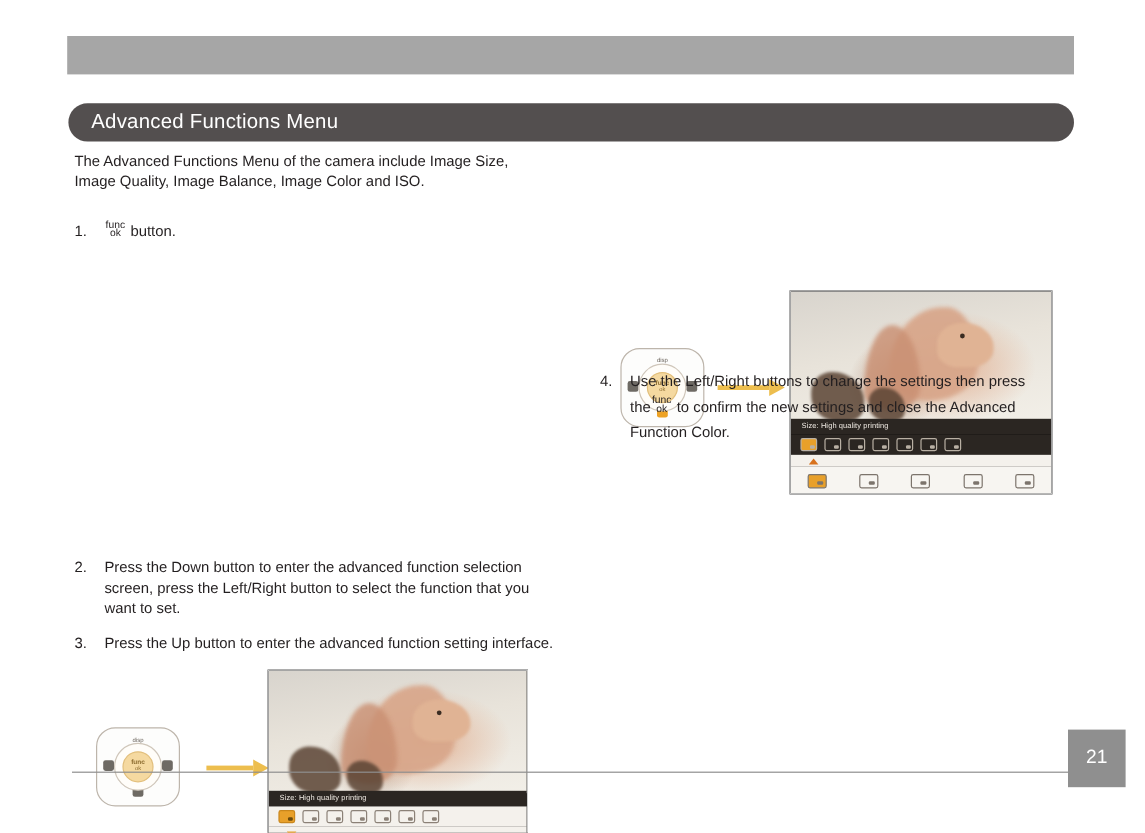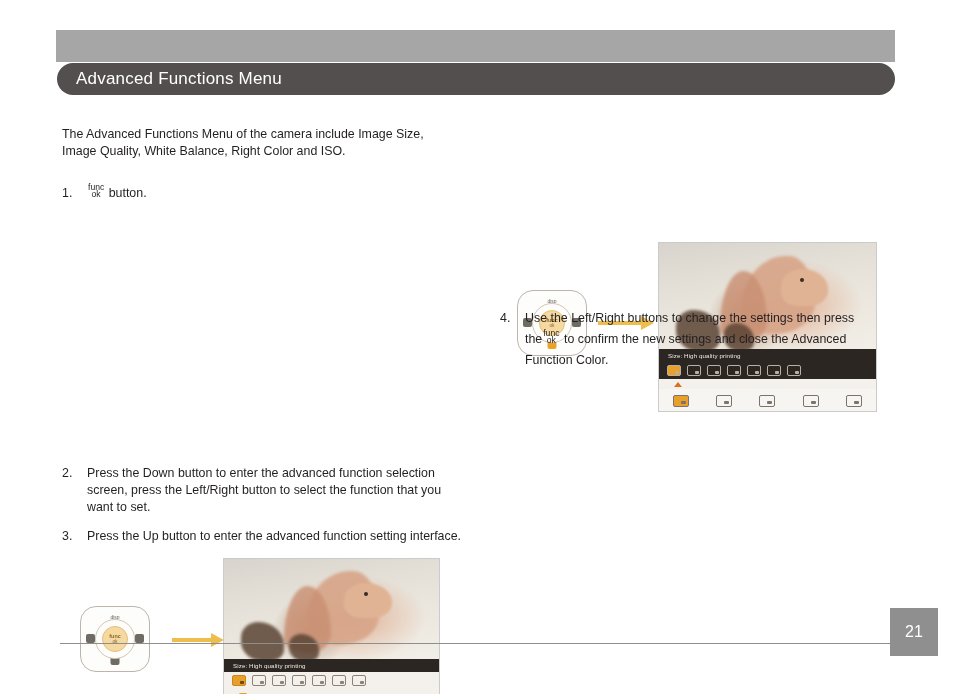--- a/index.html
+++ b/index.html
@@ -26,21 +26,21 @@
     top: 30px;
     width: 839px;
     height: 32px;
     background: #a6a6a6;
   }
 
   
   .title-bar {
     position: absolute;
     left: 57px;
-    top: 63px;
+    top: 86px;
     width: 838px;
     height: 32px;
     background: #534f4f;
     border-radius: 16px;
     display: flex;
     align-items: center;
   }
   .title-text {
     color: #ffffff;
     font-size: 17px;
@@ -357,21 +357,21 @@
 <div class="page">
 
   <div class="top-bar"></div>
 
   <div class="title-bar">
     <span class="title-text">Advanced Functions Menu</span>
   </div>
 
   <div class="col col-left">
 
-    <div class="para intro">The Advanced Functions Menu of the camera include Image Size, Image Quality, White Balance, Right Color and ISO.</div>
+    <div class="para intro">The Advanced Functions Menu of the camera include Image Size, Image Quality, Image Balance, Image Color and ISO.</div>
 
     <div class="spacer-12"></div>
 
 
     <div class="li">
       <span class="num">1.</span><span class="funcok"><span class="fo-t">func</span><span class="fo-b">ok</span></span> <span>button.</span>
     </div>
   </div>
 
   <div class="figure" style="left:62px; top:278px; width:380px; height:168px;">

